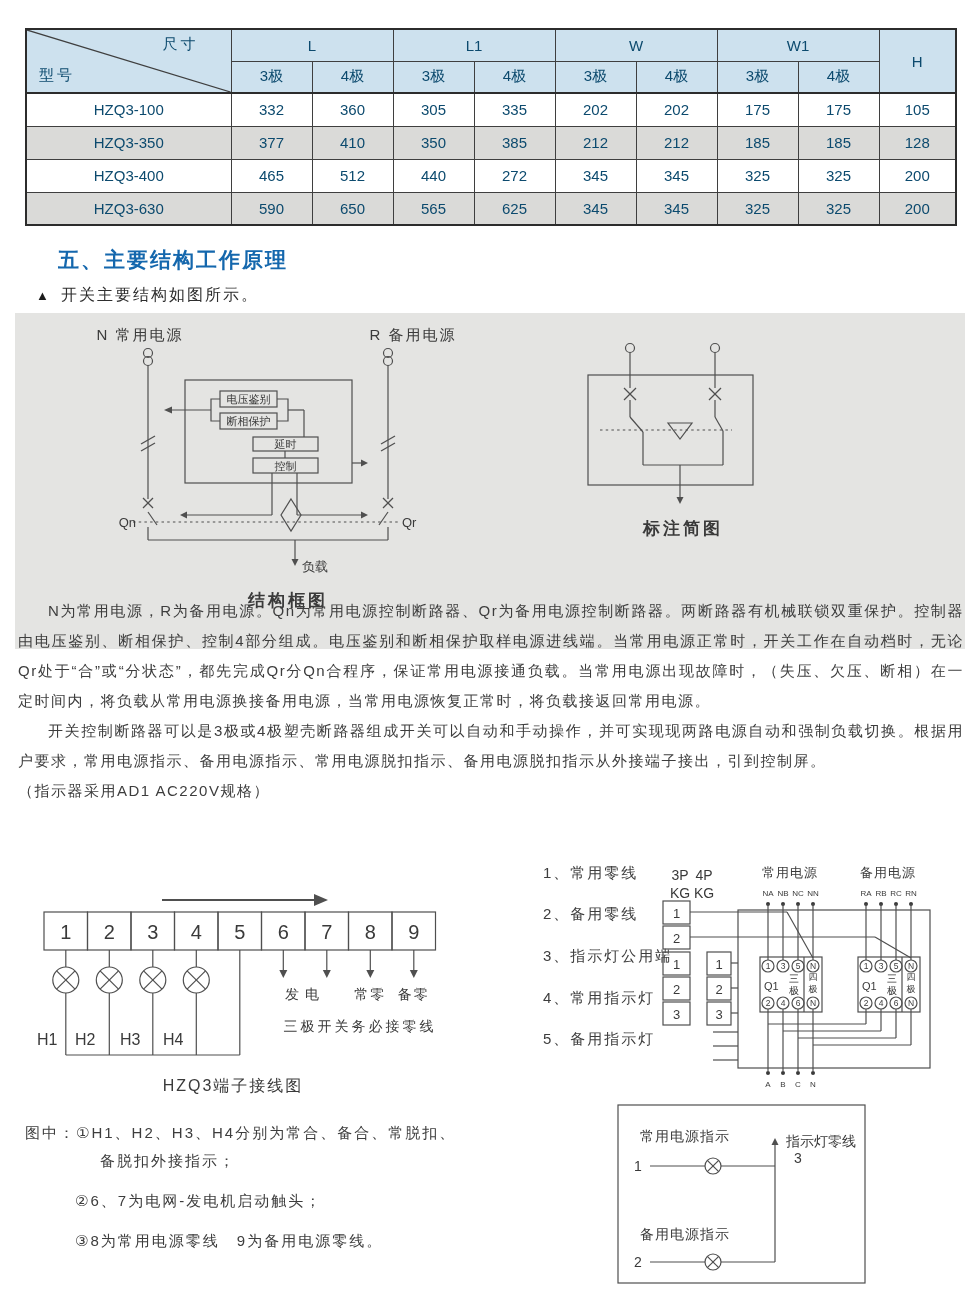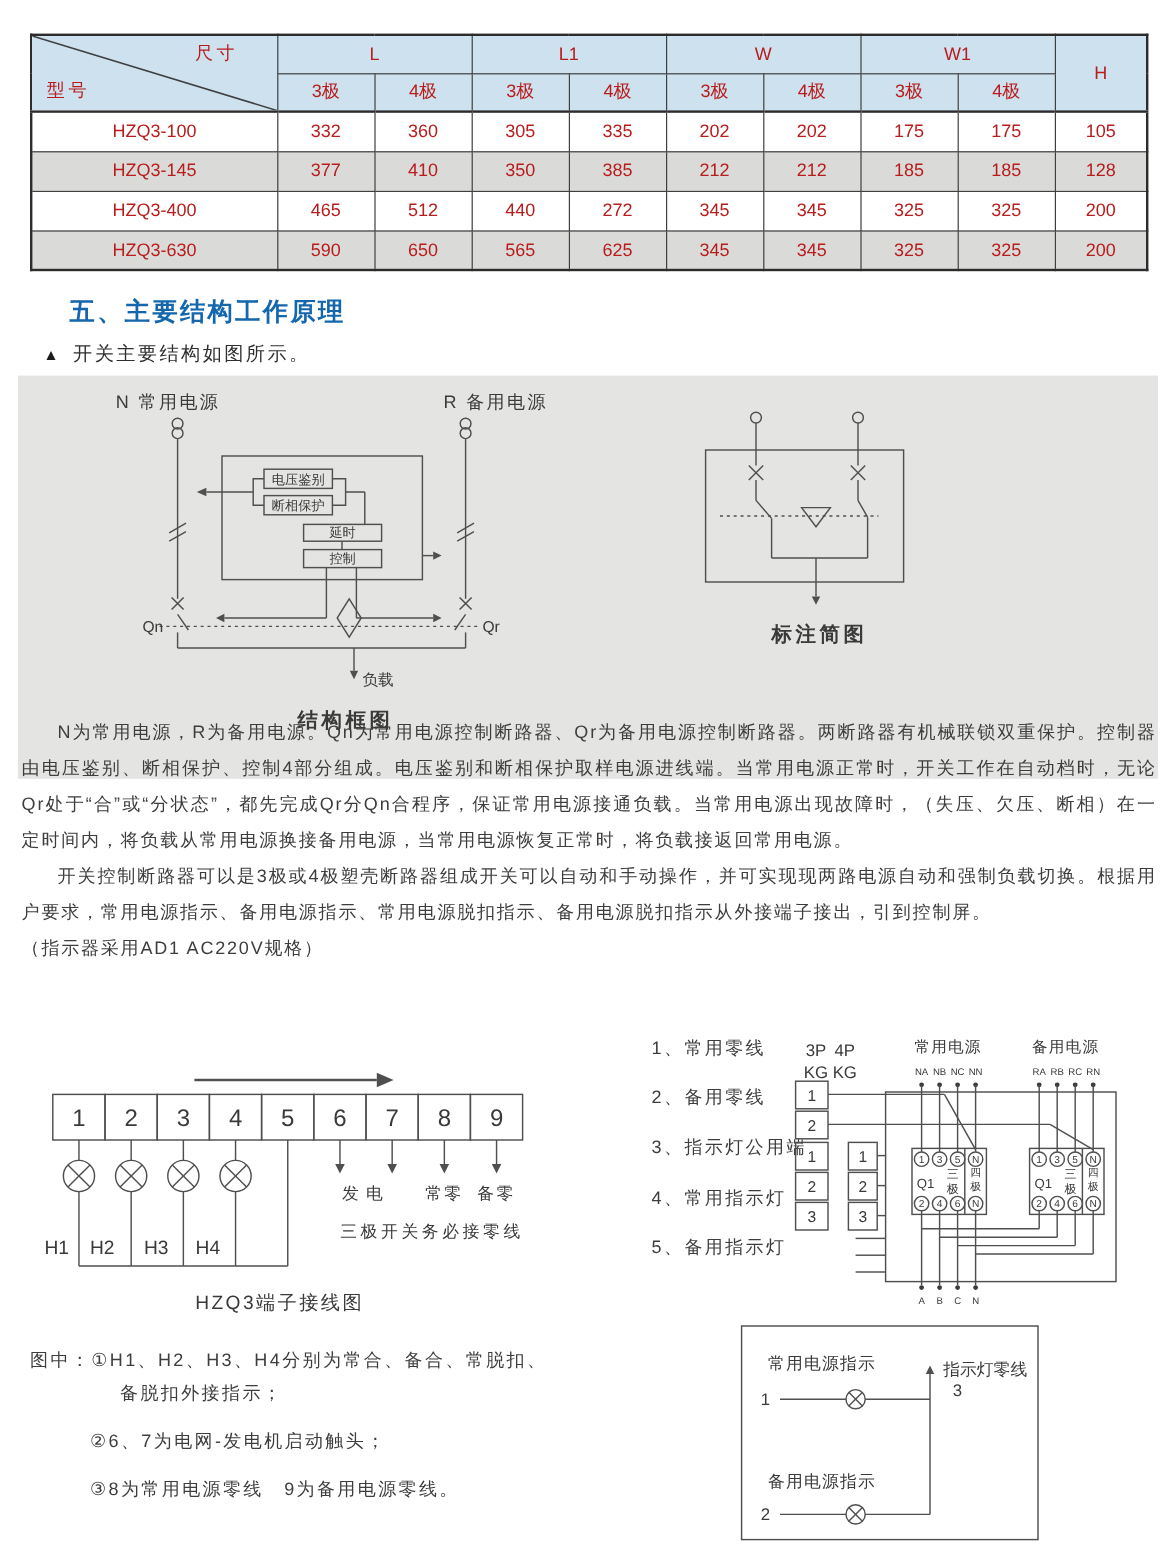--- a/index.html
+++ b/index.html
@@ -2,21 +2,21 @@
 <html style="--title_blue: #1467ad; --table_header_bg: #cde1ee; --table_alt_row_bg: #dadad8; --panel_bg: #e4e4e2;"><head>
 <meta charset="utf-8">
 <style>
 * { margin:0; padding:0; box-sizing:border-box; }
 html,body { background:#fff; }
 body { font-family:"Liberation Sans","DejaVu Sans",sans-serif; color:#3a3a3a; }
 .page { position:relative; width:980px; height:1306px; background:#fff; overflow:hidden; }
 
 
 table.dim { position:absolute; left:25px; top:28px; width:930px; border-collapse:collapse;
-  table-layout:fixed; font-size:15px; color:#b91c1c; border:2px solid #2c2c2c; }
+  table-layout:fixed; font-size:15px; color:#0c4a6e; border:2px solid #2c2c2c; }
 table.dim th, table.dim td { border:1px solid #3f3f3f; text-align:center; vertical-align:middle;
   font-weight:400; padding:0; }
 table.dim thead th { background:var(--table_header_bg,#cde1ee); height:32px; }
 table.dim thead tr.sub th, table.dim th.corner, table.dim th.hcol { border-bottom:2px solid #2c2c2c; }
 table.dim tbody td { height:33px; background:#fff; }
 table.dim tbody tr.alt td { background:var(--table_alt_row_bg,#dadad8); }
 th.corner { position:relative; }
 th.corner svg.diag { position:absolute; inset:0; width:100%; height:100%; }
 th.corner svg.diag line { stroke:#3f3f3f; stroke-width:1.3; }
 th.corner .c-top { position:absolute; top:5px; right:32px; letter-spacing:3px; }
@@ -107,21 +107,21 @@
         <td>360</td>
         <td>305</td>
         <td>335</td>
         <td>202</td>
         <td>202</td>
         <td>175</td>
         <td>175</td>
         <td>105</td>
       </tr>
       <tr class="alt">
-        <td>HZQ3-145</td>
+        <td>HZQ3-350</td>
         <td>377</td>
         <td>410</td>
         <td>350</td>
         <td>385</td>
         <td>212</td>
         <td>212</td>
         <td>185</td>
         <td>185</td>
         <td>128</td>
       </tr>

